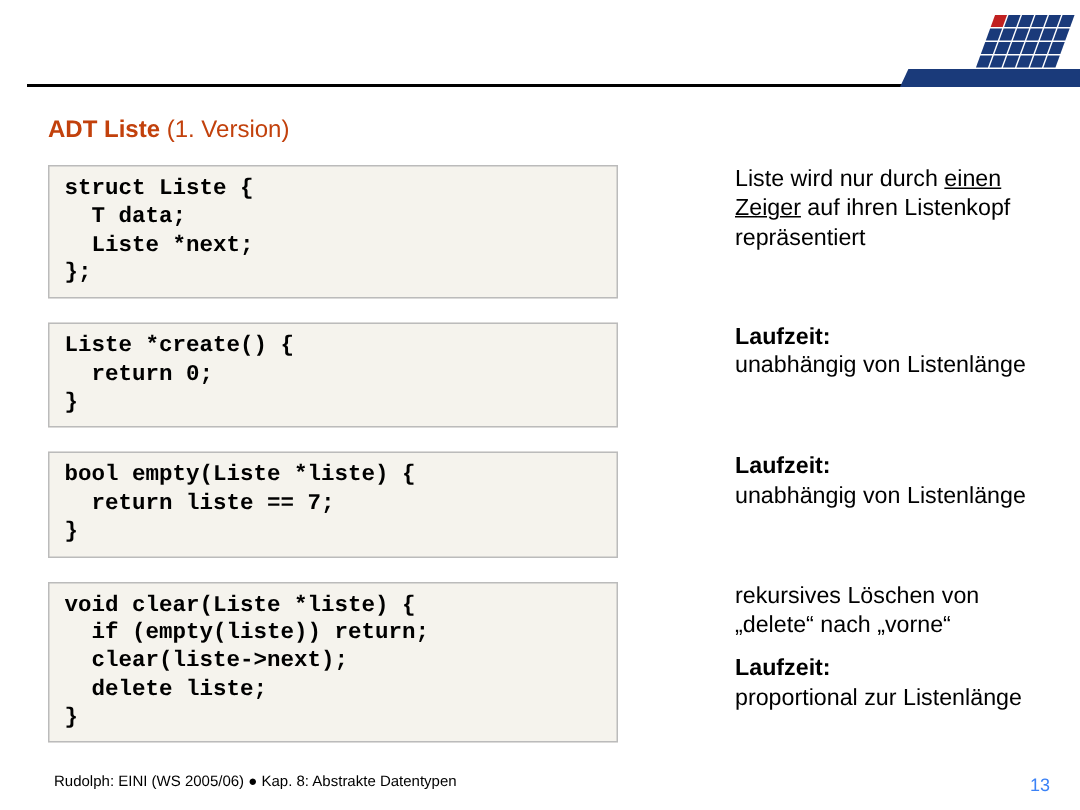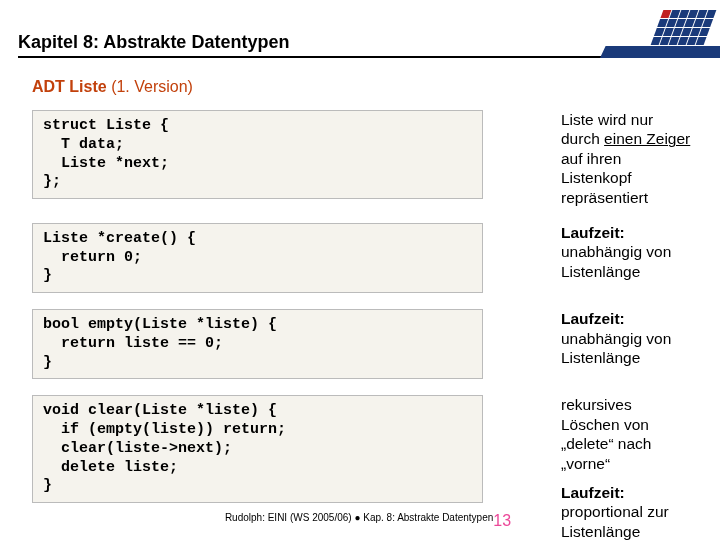--- a/index.html
+++ b/index.html
@@ -75,21 +75,21 @@
     left: 32px;
     top: 110px;
     width: 660px;
   }
   .row {
     display: flex;
     margin-bottom: 16px;
     align-items: flex-start;
   }
   .codebox {
-    width: 451px;
+    width: 380px;
     background: #f5f3ed;
     border: 1px solid #bbb;
     padding: 6px 10px;
     font-family: "Courier New", monospace;
     font-size: 15px;
     font-weight: bold;
     line-height: 1.25;
     white-space: pre;
     color: #000;
   }
@@ -105,29 +105,28 @@
   .underline { text-decoration: underline; }
 
   .footer {
     position: absolute;
     bottom: 10px;
     left: 36px;
     right: 20px;
     font-size: 10px;
     color: #000;
     display: flex;
-    justify-content: center;
+    justify-content: space-between;
   }
-  .pagenum { color: #ec4899; font-size: 16px; }
+  .pagenum { color: #3b82f6; font-size: 12px; }
 </style>
 </head>
 <body>
 
 <div class="header">
-  <div class="title">Kapitel 8: Abstrakte Datentypen</div>
   <div class="title-line"></div>
   <div class="logo">
     <div class="logo-grid">
       <div class="logo-cell r"></div>
         <div class="logo-cell"></div>
         <div class="logo-cell"></div>
         <div class="logo-cell"></div>
         <div class="logo-cell"></div>
         <div class="logo-cell"></div>
       <div class="logo-cell"></div>
@@ -166,21 +165,21 @@
     <div class="desc">Liste wird nur durch <span class="underline">einen Zeiger</span> auf ihren Listenkopf repräsentiert</div>
   </div>
   <div class="row">
     <div class="codebox">Liste *create() {
   return 0;
 }</div>
     <div class="desc"><b>Laufzeit:</b><br>unabhängig von Listenlänge</div>
   </div>
   <div class="row">
     <div class="codebox">bool empty(Liste *liste) {
-  return liste == 0;
+  return liste == 7;
 }</div>
     <div class="desc"><b>Laufzeit:</b><br>unabhängig von Listenlänge</div>
   </div>
   <div class="row">
     <div class="codebox">void clear(Liste *liste) {
   if (empty(liste)) return;
   clear(liste-&gt;next);
   delete liste;
 }</div>
     <div class="desc">

